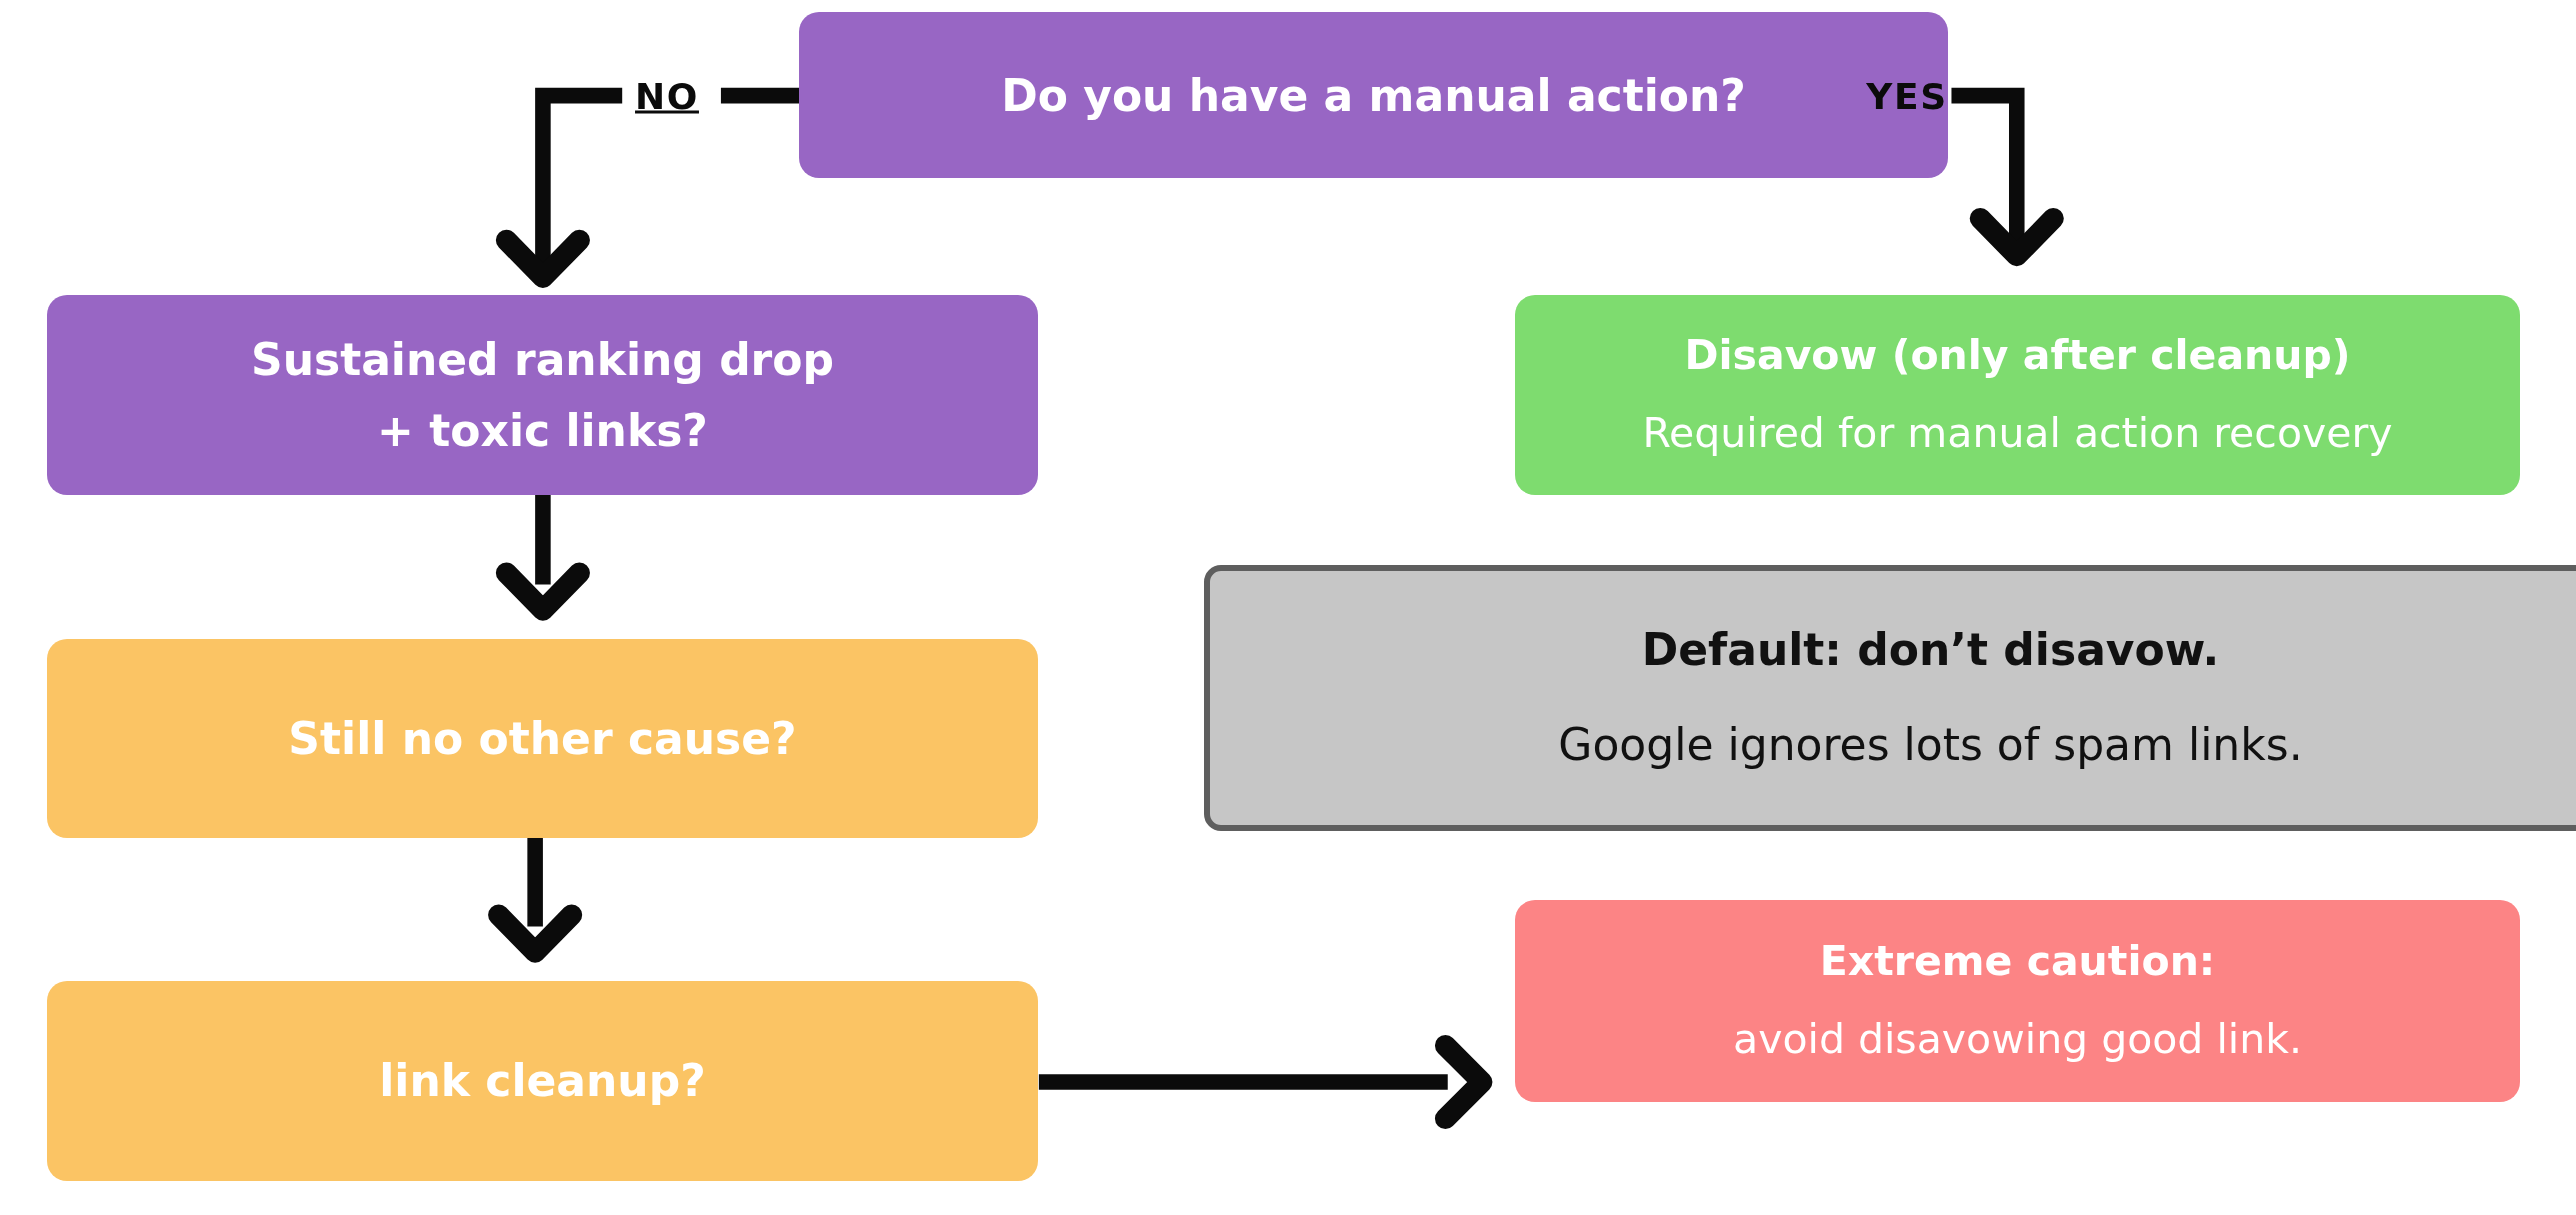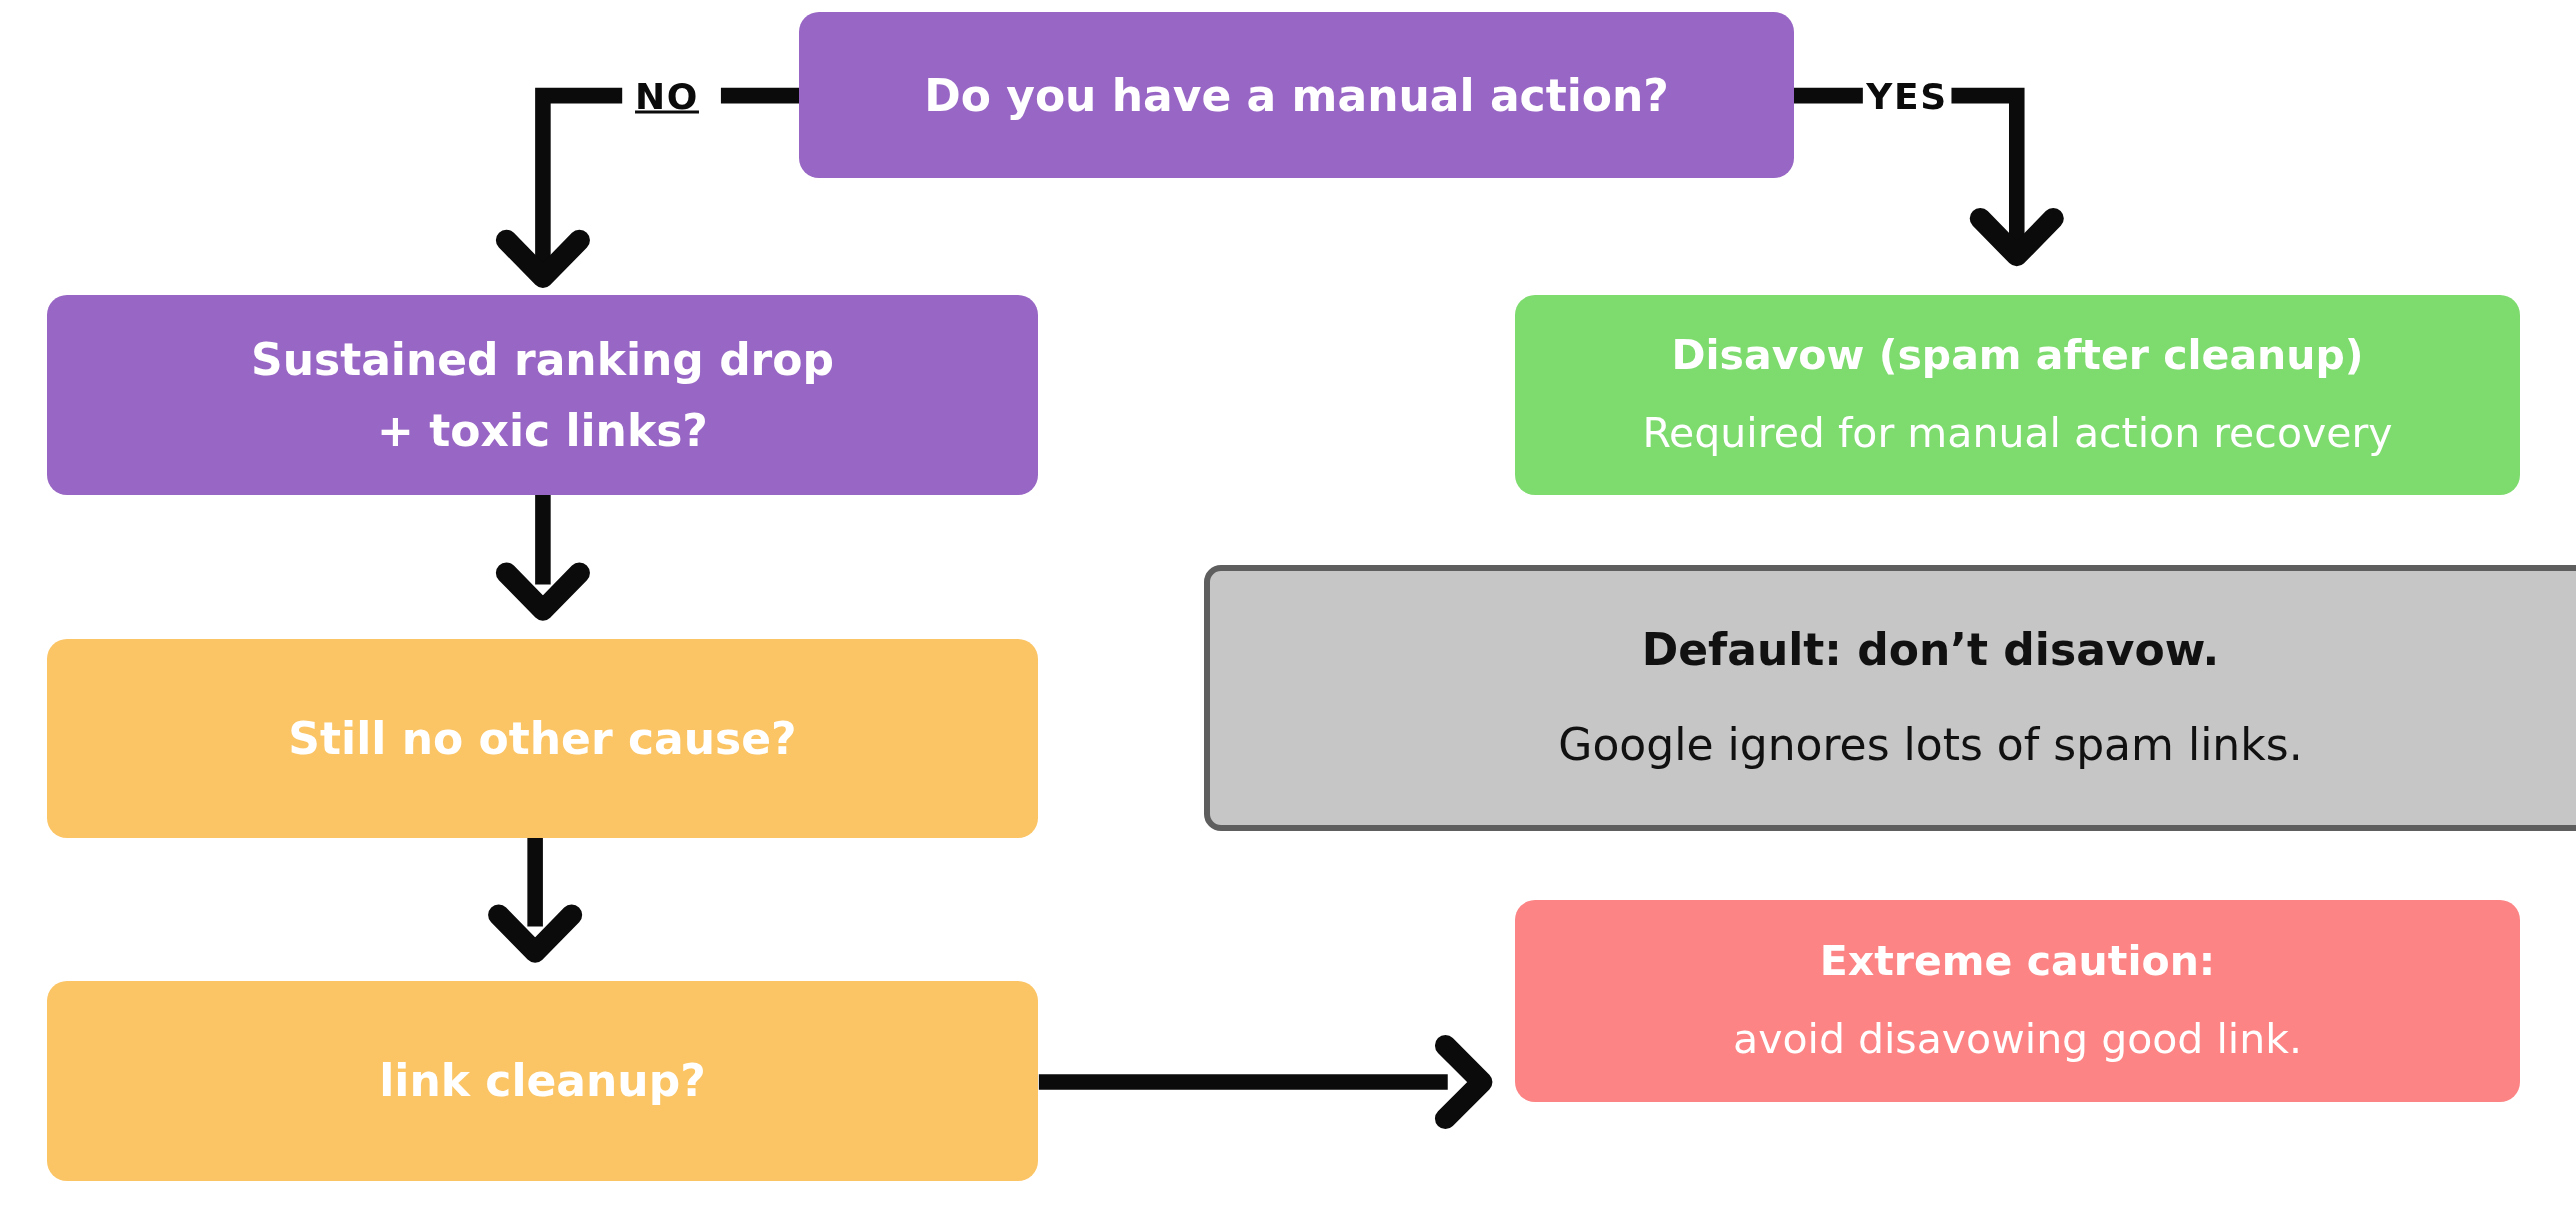--- a/index.html
+++ b/index.html
@@ -31,21 +31,21 @@
   .green .l2{font-size:41px;font-weight:400;line-height:1.9;}
   .graybox .l1{font-size:44px;font-weight:700;line-height:2.15;}
   .graybox .l2{font-size:44px;font-weight:400;line-height:2.15;}
   .redbox .l1{font-size:41px;font-weight:700;line-height:1.9;}
   .redbox .l2{font-size:41px;font-weight:400;line-height:1.9;}
   .edge-label{
     position:absolute;transform:translate(-50%,-50%);
     font-size:36px;font-weight:700;letter-spacing:1.6px;color:var(--arrow);
   }
   
-  #n-manual    {left:799px;top:12.4px;  width:995px;height:166px;}
+  #n-manual    {left:799px;top:12.4px;  width:1149px;height:166px;}
   #n-rankdrop  {left:47px;  top:295px; width:991px;height:200px;}
   #n-disavow   {left:1515px;top:295px; width:1005px;height:200px;}
   #n-default   {left:1204px;top:565px; width:1453px;height:266px;}
   #n-nocause   {left:47px;  top:639px; width:991px;height:199px;}
   #n-proactive {left:47px;  top:981px;width:991px;height:200px;}
   #n-caution   {left:1515px;top:900px;width:1005px;height:202px;}
   #lbl-no {left:667px; top:96px;text-decoration:underline;}
   #lbl-yes{left:1907px;top:96px;}
   .line{stroke:var(--arrow);stroke-width:20;fill:none;}
   .head{stroke:var(--arrow);stroke-width:27;fill:none;stroke-linecap:round;stroke-linejoin:round;}
@@ -81,21 +81,21 @@
 
   <div class="edge-label" id="lbl-no">NO</div>
   <div class="edge-label" id="lbl-yes">YES</div>
 
   <div class="node purple h57" id="n-rankdrop">
     <span class="l1">Sustained ranking drop</span>
     <span class="l2 h57">+ toxic links?</span>
   </div>
 
   <div class="node green" id="n-disavow">
-    <span class="l1">Disavow (spam after cleanup)</span>
+    <span class="l1">Disavow (only after cleanup)</span>
     <span class="l2">Required for manual action recovery</span>
   </div>
 
   <div class="node graybox" id="n-default">
     <span class="l1">Default: don’t disavow.</span>
     <span class="l2">Google ignores lots of spam links.</span>
   </div>
 
   <div class="node orange h57" id="n-nocause">
     <span class="l1">Still no other cause?</span>

